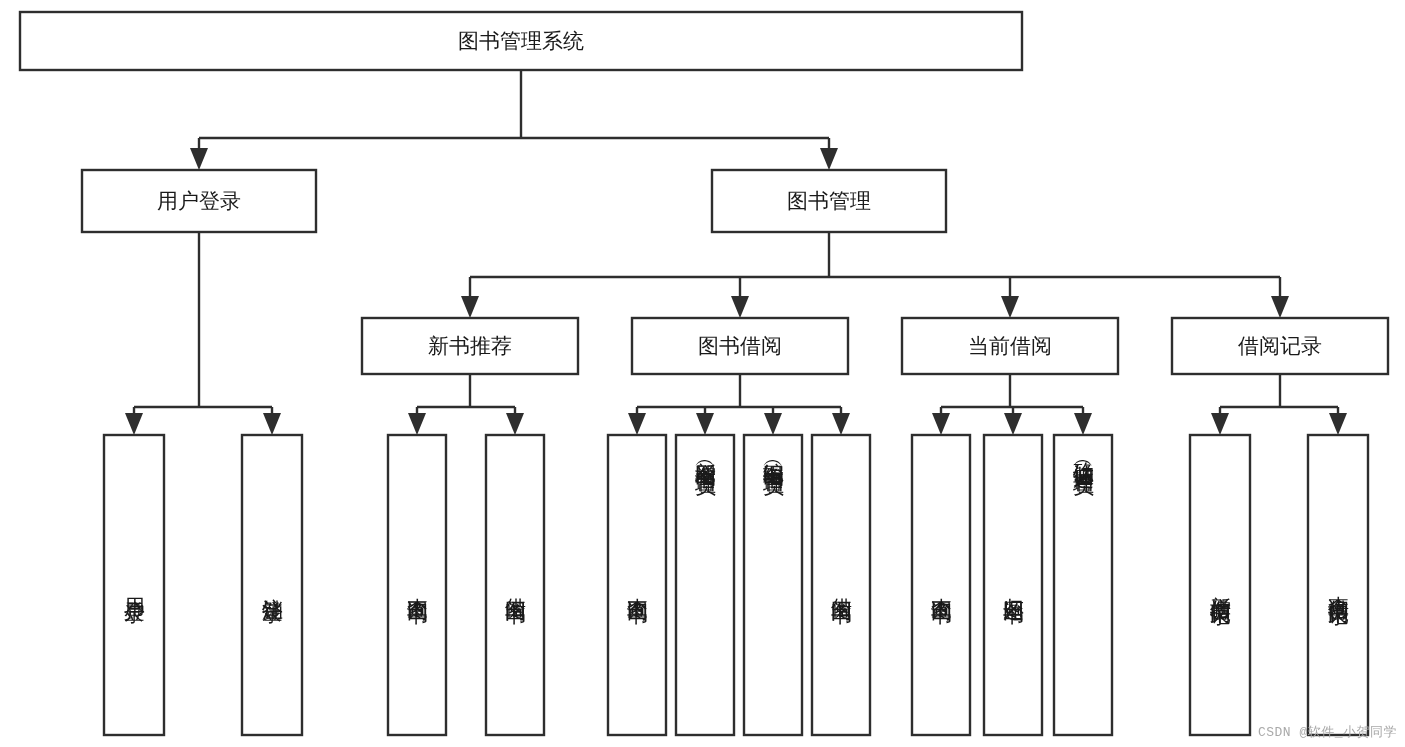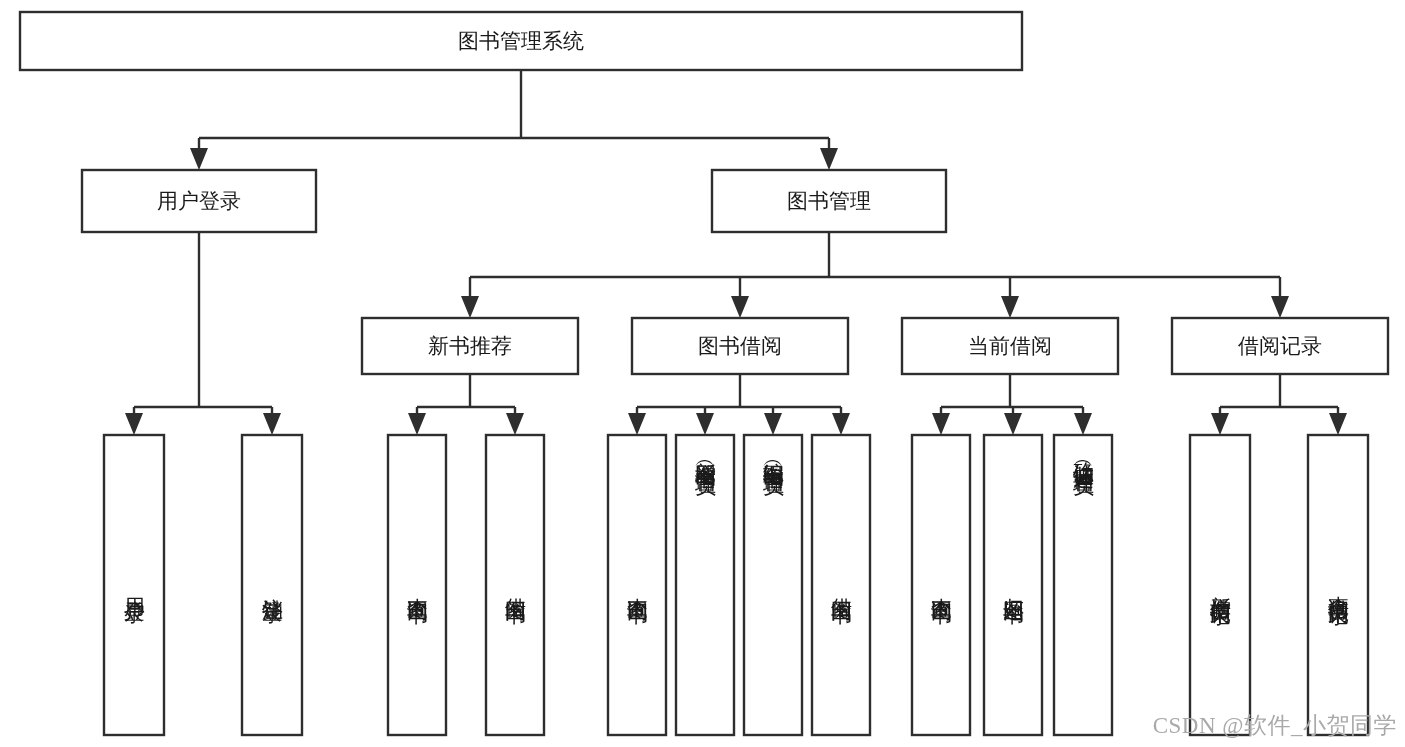--- a/index.html
+++ b/index.html
@@ -62,22 +62,22 @@
     font-size: 21px;
     line-height: 1.18;
     letter-spacing: 2px;
     color: #1a1a1a;
     white-space: nowrap;
   }
   .watermark {
     position: absolute;
     right: 8px;
     bottom: 6px;
-    font-family: Liberation Serif, serif;
-    font-size: 23px;
+    font-family: Liberation Mono, monospace;
+    font-size: 13px;
     color: #a9a9a9;
     letter-spacing: 0.5px;
     white-space: nowrap;
   }
 </style>
 </head>
 <body>
 
 <div id="diagram-root">
 

